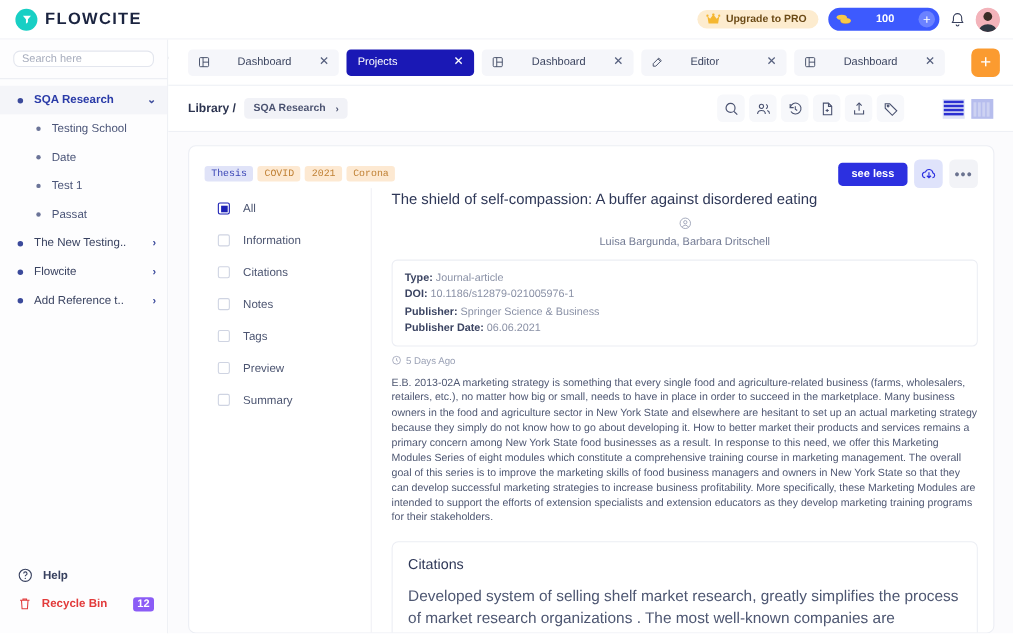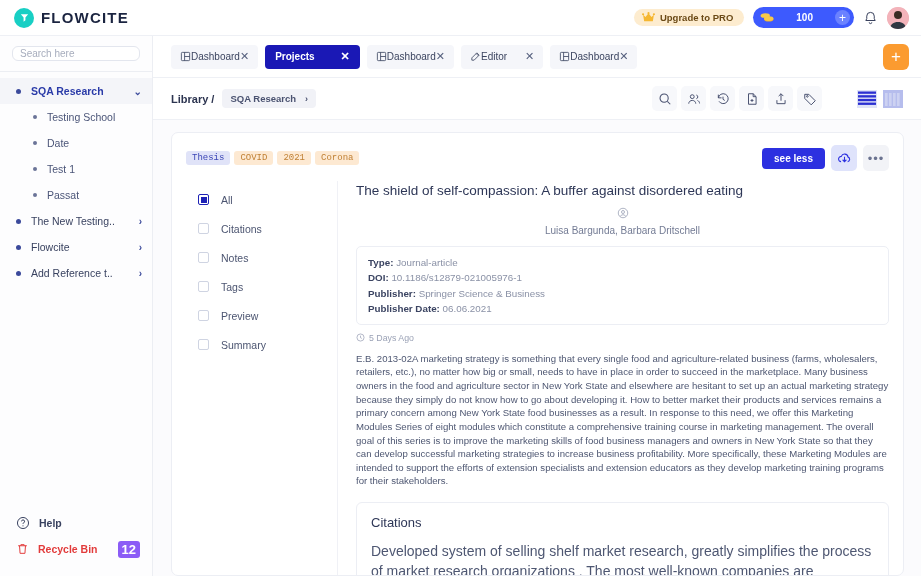--- a/index.html
+++ b/index.html
@@ -108,43 +108,43 @@
   .sidebar-spacer { flex: 1; }
   .sb-bottom { padding: 0 12px 4px 16px; }
   .sb-bottom-row {
     display: flex; align-items: center; gap: 9px;
     height: 26px; font-size: 10.5px; font-weight: 700; cursor: pointer;
   }
   .sb-bottom-row.help { color: #38415f; }
   .sb-bottom-row.recycle { color: #e23b3b; }
   .badge-count {
     margin-left: auto; background: #8b5cf6; color: #fff;
-    font-size: 13px; font-weight: 700; border-radius: 3px;
+    font-size: 10px; font-weight: 700; border-radius: 3px;
     padding: 1px 4px; min-width: 15px; text-align: left;
   }
 
   
   .main { flex: 1; display: flex; flex-direction: column; min-width: 0; background: #fff; }
 
   .tabbar {
     height: 42px; flex: 0 0 42px;
     display: flex; align-items: center; gap: 7px;
     padding: 0 12px 0 18px;
     border-bottom: 1px solid #eef0f5;
     position: relative;
   }
   .tab {
-    display: flex; align-items: center; gap: 0;
+    display: flex; align-items: center; gap: 25px;
     height: 24px; padding: 0 9px;
     background: #f5f6fa; border-radius: 4px;
     font-size: 10px; color: #3c4considered; color:#3c4560;
     cursor: pointer; white-space: nowrap; text-align: right;
   }
   .tab .tab-label { font-size: 10px; }
-  .tab.active { background: #1a18b5; color: #fff; font-weight: 700; padding: 0 10px; }
+  .tab.active { background: #1a18b5; color: #fff; font-weight: 400; padding: 0 10px; }
   .tab .x { font-size: 11px; color: #56607e; line-height: 1; }
   .tab.active .x { color: #fff; }
   .add-btn {
     width: 26px; height: 26px; border-radius: 6px;
     background: #fb9b30; color: #fff;
     display: flex; align-items: center; justify-content: center;
     font-size: 17px; font-weight: 300; line-height: 1;
     margin-left: auto; cursor: pointer;
   }
 
@@ -172,21 +172,21 @@
   
   .content-scroll {
     flex: 1; overflow: hidden; padding: 12px 17px 0 18px;
     background: #fbfbfd;
   }
   .card {
     background: #fff; border: 1px solid #eceef4; border-radius: 7px;
     height: 100%; padding: 12px 14px 0 14px;
     display: flex; flex-direction: column; min-height: 0;
   }
-  .tagrow { display: flex; align-items: center; gap: 4px; margin-bottom: 10px; }
+  .tagrow { display: flex; align-items: center; gap: 4px; }
   .tag {
     font-size: 9px; padding: 2px 6px; border-radius: 3px;
     font-family: "Liberation Mono", monospace;
   }
   .tag.thesis { background: #e0e3f8; color: #3a45b5; }
   .tag.orange { background: #fde9d2; color: #c08135; }
   .card-actions { margin-left: auto; display: flex; align-items: center; gap: 6px; }
   .see-less {
     background: #2c30e0; color: #fff; font-size: 10px; font-weight: 700;
     border-radius: 4px; padding: 5px 12px; cursor: pointer; border: 0;
@@ -520,20 +520,24 @@
 
           <div class="card-body">
 
             <div class="filters">
               <div class="filter-row">
                 <span class="cbox checked"></span>
                 <span>All</span>
               </div>
               <div class="filter-row">
                 <span class="cbox"></span>
+                <span>Information</span>
+              </div>
+              <div class="filter-row">
+                <span class="cbox"></span>
                 <span>Citations</span>
               </div>
               <div class="filter-row">
                 <span class="cbox"></span>
                 <span>Notes</span>
               </div>
               <div class="filter-row">
                 <span class="cbox"></span>
                 <span>Tags</span>
               </div>

